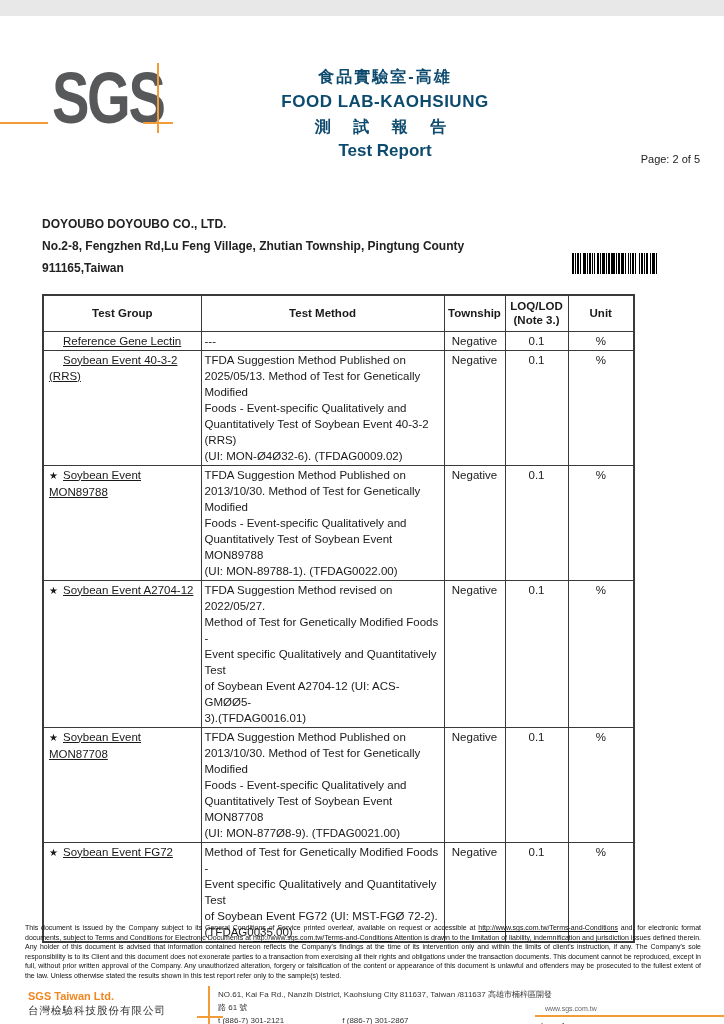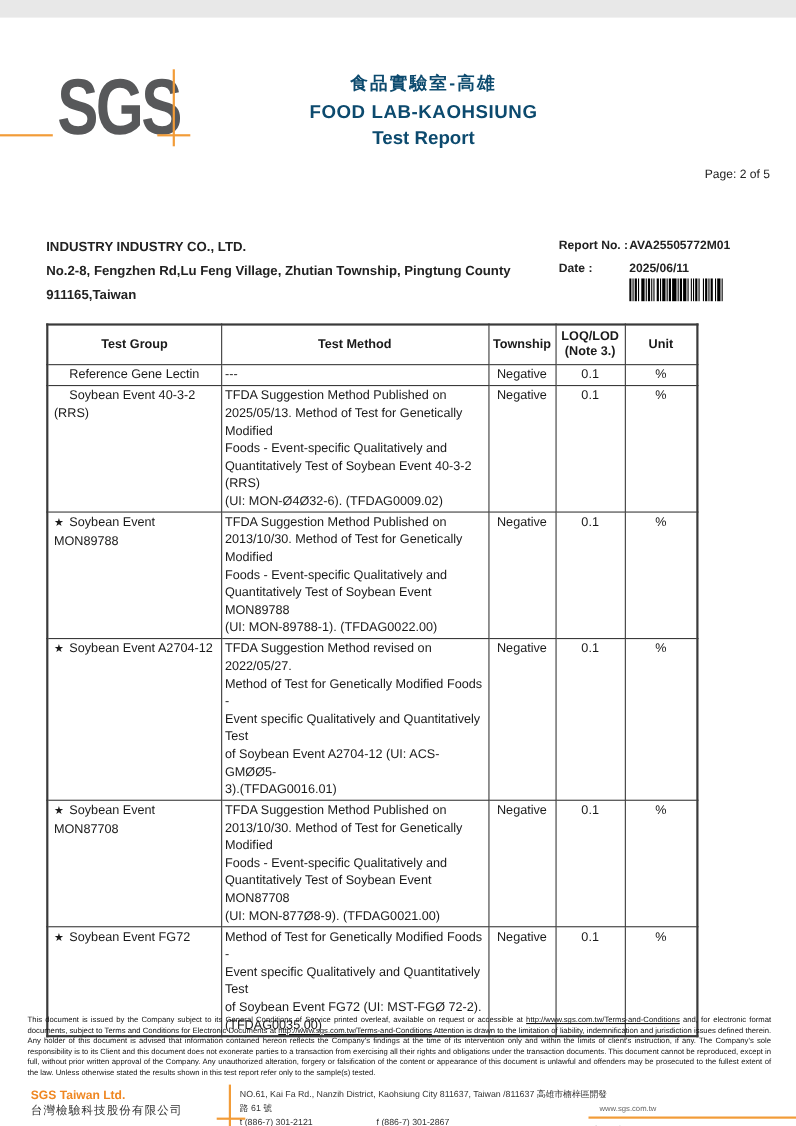--- a/index.html
+++ b/index.html
@@ -44,21 +44,21 @@
     border:2px solid #3a3a3a;
   }
   .report-table th, .report-table td { border:1px solid #3a3a3a; }
   .report-table th {
     height:36px; font-size:11.5px; font-weight:bold;
     text-align:center; vertical-align:middle; line-height:14px;
   }
   .report-table td {
     font-size:11.5px; vertical-align:top; padding:1px 3px; line-height:16px;
   }
-  .report-table td.col-item { padding-left:5px; }
+  .report-table td.col-item { padding-left:5px;text-decoration:underline; }
   .report-table td.col-center { text-align:center; }
   .report-table .star { display:inline-block; width:14px; font-size:10px; }
   tbody tr:nth-child(1) { height:17px; }
   tbody tr:nth-child(2) { height:85px; }
   tbody tr:nth-child(3) { height:86px; }
   tbody tr:nth-child(4) { height:86px; }
   tbody tr:nth-child(5) { height:81px; }
   tbody tr:nth-child(6) { height:91px; }
   
   .legal {
@@ -86,40 +86,31 @@
 <div class="page">
 
   <div class="logo-text">SGS</div>
   <div class="orange-line logo-vline"></div>
   <div class="orange-line logo-hline-right"></div>
   <div class="orange-line logo-hline-left"></div>
 
   <div class="head-titles">
     <div class="t1">食品實驗室-高雄</div>
     <div class="t2">FOOD LAB-KAOHSIUNG</div>
+    <div class="t3">測 試 報 告</div>
     <div class="t4">Test Report</div>
   </div>
   <div class="page-num">Page: 2 of 5</div>
 
   <div class="client-block">
-    <div>INDUSTRY INDUSTRY CO., LTD.</div>
+    <div>DOYOUBO DOYOUBO CO., LTD.</div>
     <div>No.2-8, Fengzhen Rd,Lu Feng Village, Zhutian Township, Pingtung County</div>
     <div>911165,Taiwan</div>
   </div>
 
-  <div class="meta-block">
-    <div class="meta-row">
-      <span class="meta-label">Report No. :</span>
-      <span>AVA25505772M01</span>
-    </div>
-    <div class="meta-row">
-      <span class="meta-label">Date :</span>
-      <span>2025/06/11</span>
-    </div>
-  </div>
   <svg class="barcode" viewBox="0 0 114 21" preserveAspectRatio="none">
       <rect x="0" y="0" width="2" height="21" fill="#000"></rect>
       <rect x="3" y="0" width="1" height="21" fill="#000"></rect>
       <rect x="5" y="0" width="2" height="21" fill="#000"></rect>
       <rect x="8" y="0" width="1" height="21" fill="#000"></rect>
       <rect x="11" y="0" width="3" height="21" fill="#000"></rect>
       <rect x="15" y="0" width="1" height="21" fill="#000"></rect>
       <rect x="17" y="0" width="2" height="21" fill="#000"></rect>
       <rect x="20" y="0" width="1" height="21" fill="#000"></rect>
       <rect x="22" y="0" width="1" height="21" fill="#000"></rect>

